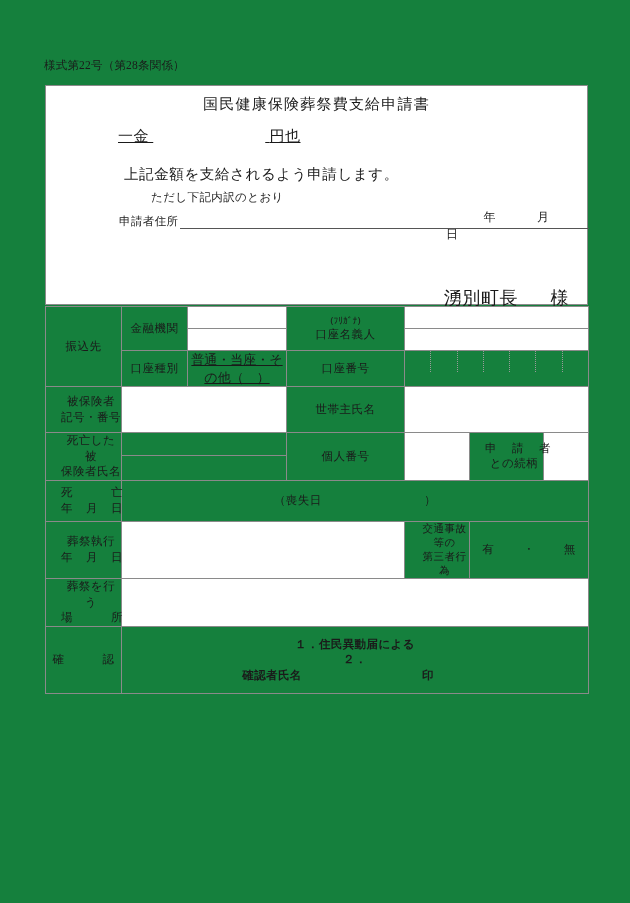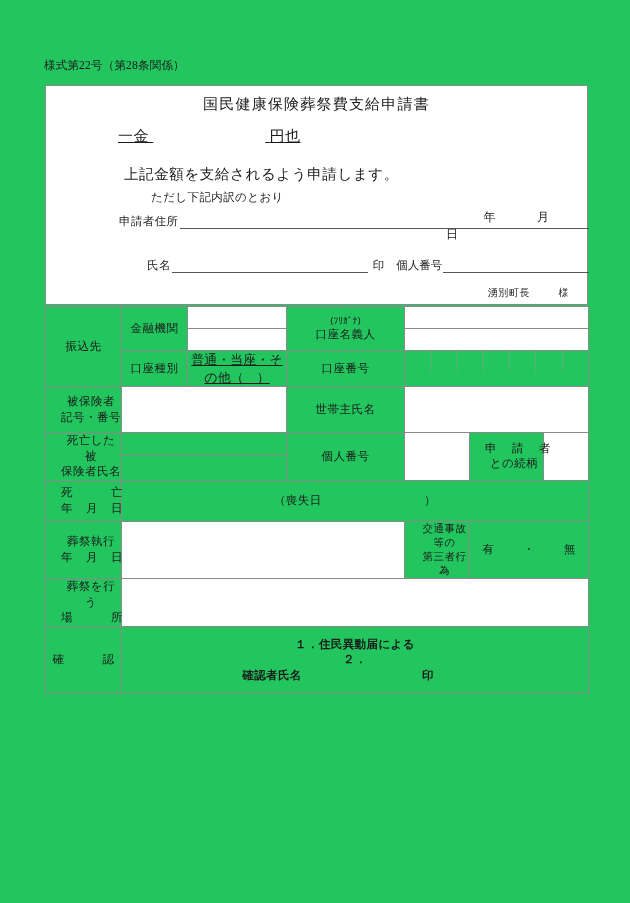--- a/index.html
+++ b/index.html
@@ -14,21 +14,21 @@
     font-family: "Liberation Serif", "DejaVu Serif", serif;
     color: #1a1a1a;
     overflow: hidden;
   }
 
   .page {
     position: absolute;
     left: 0; top: 0;
     width: 630px;
     height: 903px;
-    background: #22c55e;
+    background: #15803d;
   }
 
   
   .form-no {
     position: absolute;
     left: 44px;
     top: 58px;
     font-size: 11.5px;
     letter-spacing: 0.2px;
     white-space: nowrap;
@@ -131,21 +131,21 @@
     flex: 1 1 auto;
     border-bottom: 1px solid #555;
     height: 12px;
     margin-left: 1px;
   }
 
   .mayor-line {
     position: absolute;
     right: 18px;
     top: 200px;
-    font-size: 10px;
+    font-size: 18px;
     letter-spacing: 0.6px;
     font-family: Liberation Serif, serif;
   }
   .mayor-line .sp { display: inline-block; width: 22px; }
 
   
   .main-table {
     position: absolute;
     left: 45px;
     top: 306px;
@@ -275,27 +275,20 @@
       <span>月</span>
       <span class="sp"></span>
       <span>日</span>
     </div>
 
     <div class="addr-line">
       <span class="lbl">申請者住所</span>
       <span class="rule"></span>
     </div>
 
-    <div class="name-line">
-      <span class="lbl">氏名</span>
-      <span class="rule-name"></span>
-      <span class="seal">印</span>
-      <span class="mynum">個人番号</span>
-      <span class="rule-num"></span>
-    </div>
 
     <div class="mayor-line">
       <span>湧別町長</span>
       <span class="sp"></span>
       <span>様</span>
     </div>
   </div>
 
   <table class="main-table">
     <colgroup>

